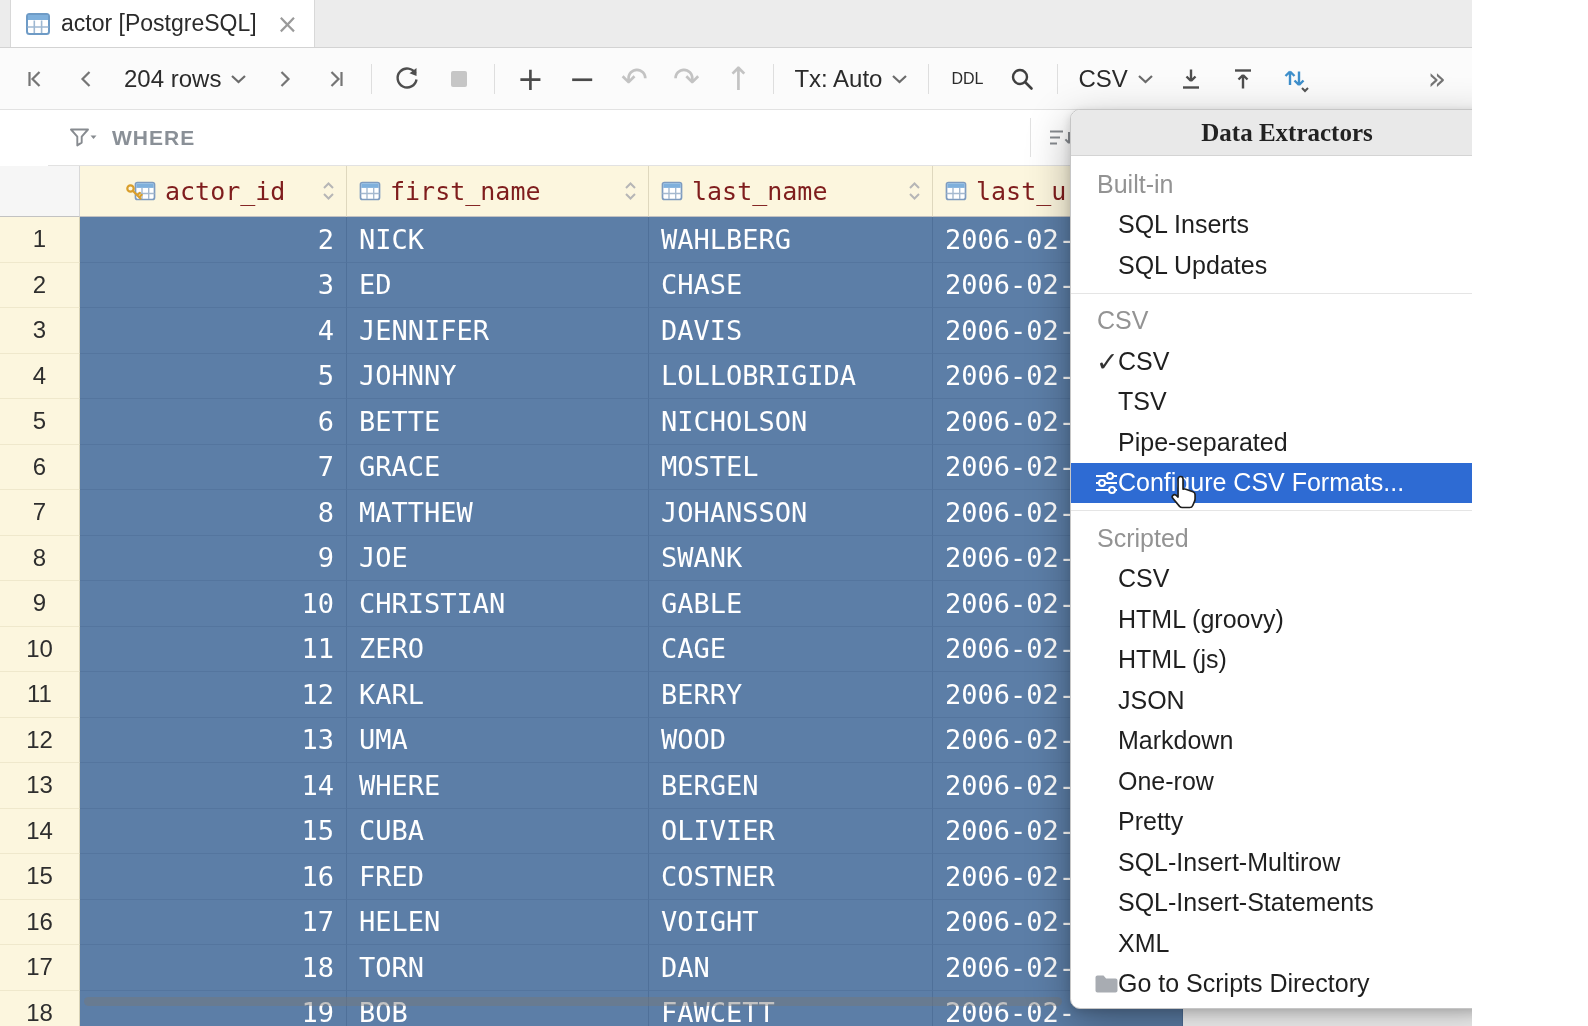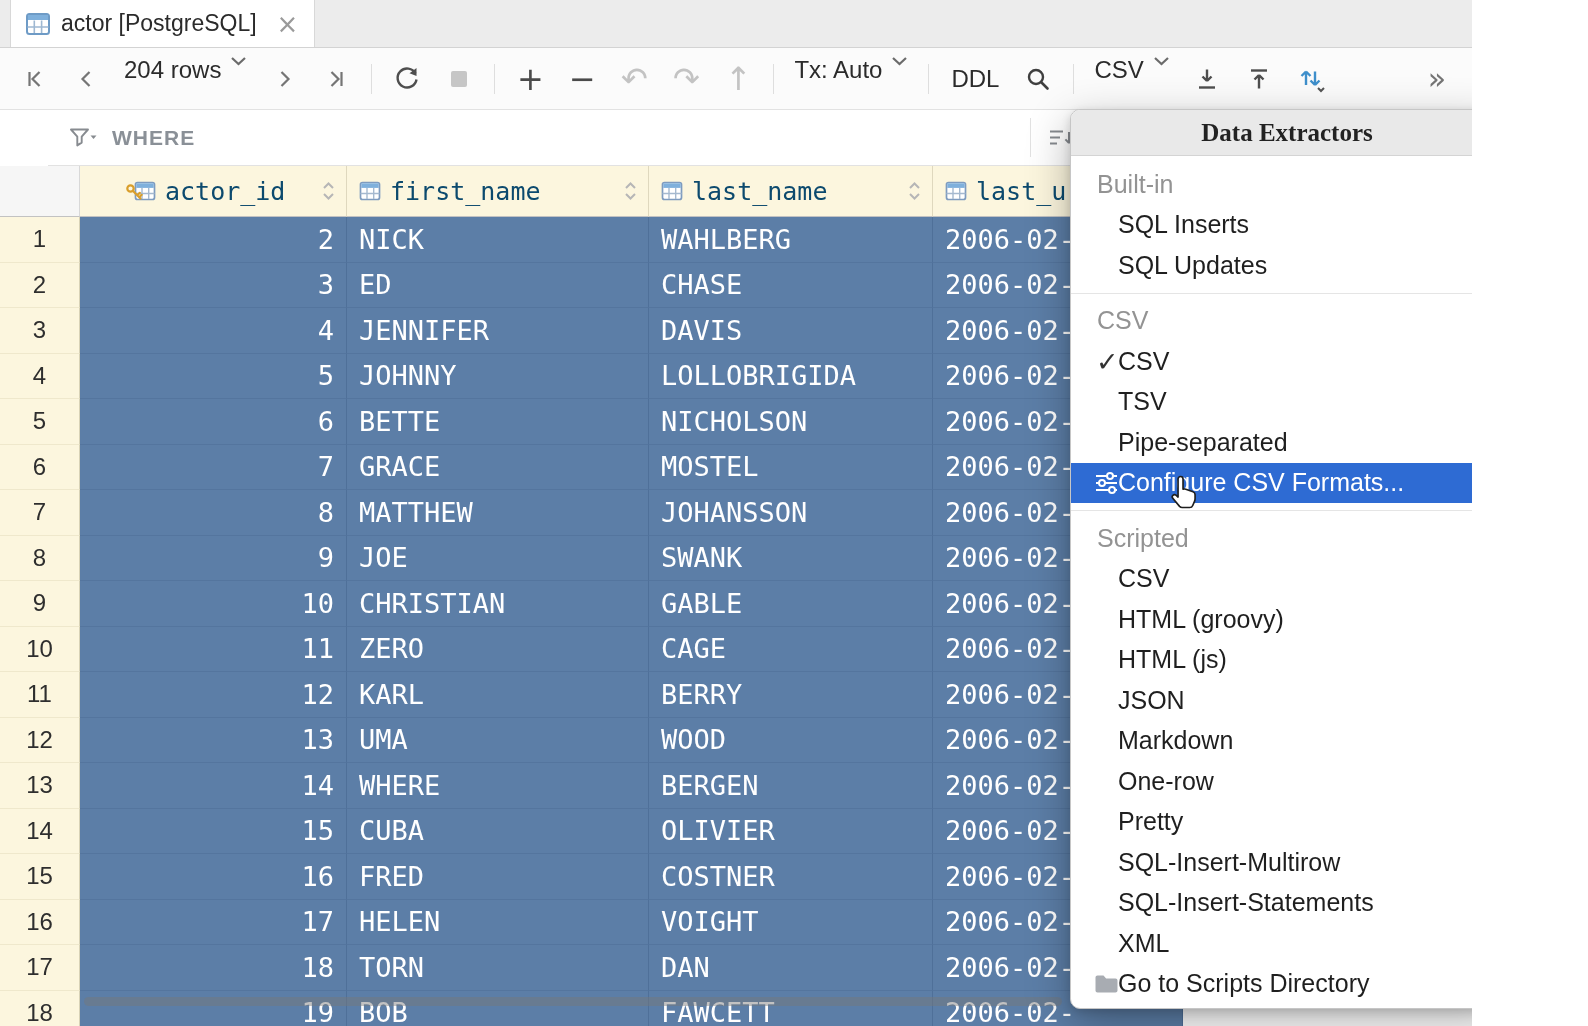--- a/index.html
+++ b/index.html
@@ -11,39 +11,39 @@
 .tabbar{position:absolute;left:0;top:0;width:100%;height:48px;background:#ECECEC;border-bottom:1px solid #D3D3D3;display:flex;align-items:stretch;padding-left:10px;}
 .tab{display:flex;align-items:center;gap:10px;padding:0 16px 0 14px;background:#FFFFFF;border-left:1px solid #D8D8D8;border-right:1px solid #D8D8D8;font-size:23px;color:#2B2B2B;}
 .tab-close{color:#9A9A9A;font-size:26px;line-height:1;margin-left:10px;font-family:"DejaVu Sans",sans-serif;}
 
 
 .toolbar{position:absolute;left:0;top:48px;width:100%;height:62px;background:#FBFBFB;border-bottom:1px solid #E2E2E2;display:flex;align-items:center;padding:0 12px;gap:6px;}
 .tbtn{border:none;background:none;width:46px;height:46px;display:flex;align-items:center;justify-content:center;flex:0 0 auto;cursor:default;}
 .tbtn.glyph{font-size:32px;color:#4A4A4A;font-family:"DejaVu Sans",sans-serif;line-height:1;}
 .tbtn.disabled{color:#C3C3C3;}
 .tbtn.overflow{font-size:30px;color:#757575;}
-.tselect{display:flex;align-items:flex-start;gap:9px;padding:0 8px;height:46px;flex:0 0 auto;}
+.tselect{display:flex;align-items:center;gap:9px;padding:0 8px;height:46px;flex:0 0 auto;}
 .tselect .lab{font-size:24px;color:#2B2B2B;white-space:nowrap;}
 .tsep{width:1px;height:30px;background:#DEDEDE;margin:0 6px;flex:0 0 auto;}
 .tspacer{flex:1;}
-.ddl-lab{font-size:24px;color:#2B2B2B;}
+.ddl-lab{font-size:16px;color:#2B2B2B;}
 
 
 .filterbar{position:absolute;left:0;top:110px;width:100%;height:56px;background:#FFFFFF;border-bottom:1px solid #E2E2E2;display:flex;margin-left:48px;}
 .fsection{display:flex;align-items:center;gap:14px;}
 .fwhere{width:982px;padding-left:20px;}
 .fdivider{width:1px;background:#E2E2E2;margin:8px 0;}
 .forder{flex:1;padding-left:16px;}
 .flabel{font-size:21px;font-weight:600;color:#8A9097;letter-spacing:1px;}
 
 
 .grid{position:absolute;left:0;top:166px;width:1183px;height:860px;}
 .ghead{display:grid;grid-template-columns:80px 267px 302px 284px 250px;height:51px;}
 .corner{background:#F6F6F6;border-right:1px solid #D8D8D8;border-bottom:1px solid #C2C2C2;}
-.hcell{background:#FCF6DE;border-right:1px solid #DFD8BE;border-bottom:1px solid #C2C2C2;display:flex;align-items:center;padding:0 10px 0 12px;font-family:"DejaVu Sans Mono",monospace;font-size:25px;color:#0c4a6e;gap:9px;overflow:hidden;white-space:nowrap;}
+.hcell{background:#FCF6DE;border-right:1px solid #DFD8BE;border-bottom:1px solid #C2C2C2;display:flex;align-items:center;padding:0 10px 0 12px;font-family:"DejaVu Sans Mono",monospace;font-size:25px;color:#7f1d1d;gap:9px;overflow:hidden;white-space:nowrap;}
 .hcell.h-id{padding-left:54px;}
 .sorticon{margin-left:auto;display:inline-flex;flex:0 0 auto;}
 .colicon{position:relative;display:inline-flex;flex:0 0 auto;}
 .keyicon{position:absolute;left:-9px;bottom:-5px;}
 .grow{display:grid;grid-template-columns:80px 267px 302px 284px 250px;height:45.5px;}
 .gcell{display:flex;align-items:center;font-family:"DejaVu Sans Mono",monospace;font-size:27px;color:#FFFFFF;background:#5C7EA7;border-right:1px solid #4F7099;border-bottom:1px solid #54759E;padding:0 12px;overflow:hidden;white-space:nowrap;}
 .gcell.rn{background:#FCF6DE;color:#2E2E2E;font-family:"Liberation Sans",sans-serif;font-size:24px;justify-content:center;border-right:1px solid #D8D2B6;border-bottom:1px solid #EFE8CC;padding:0;}
 .gcell.cid{justify-content:flex-end;}
 .hscrollbar{position:absolute;left:84px;top:997px;width:978px;height:9px;border-radius:5px;background:rgba(120,120,120,0.45);z-index:10;}
 

